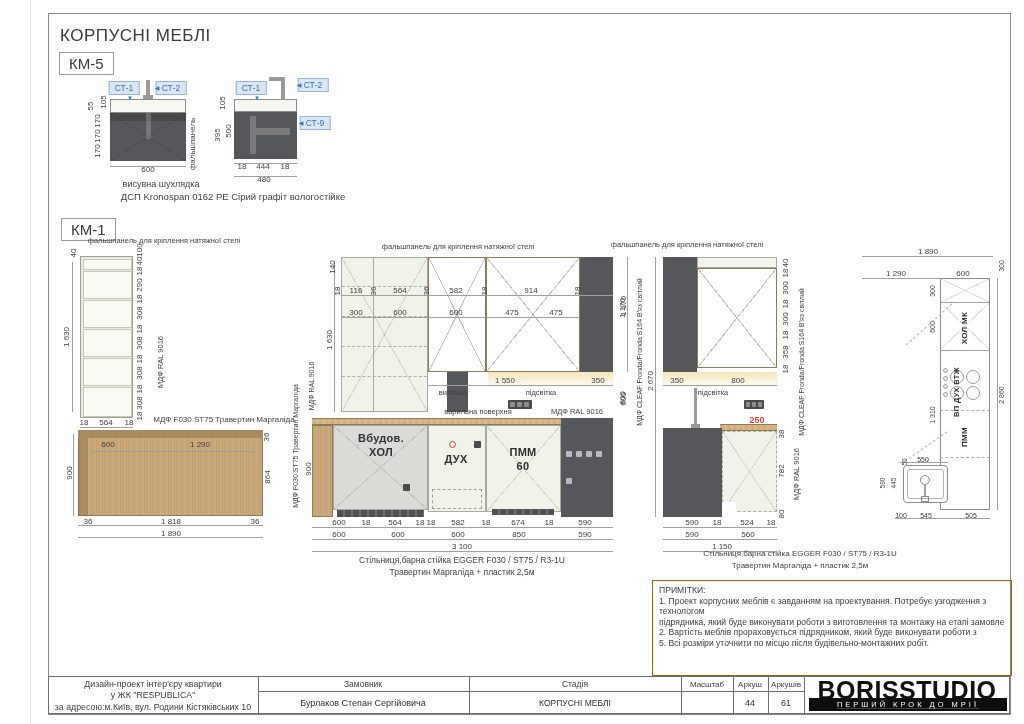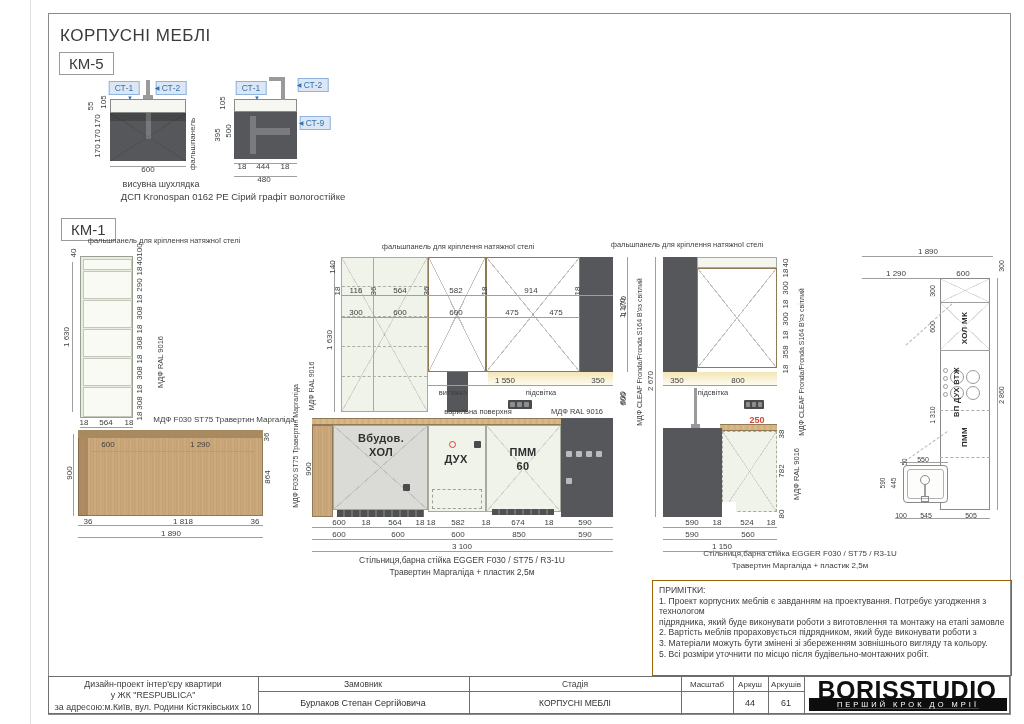--- a/index.html
+++ b/index.html
@@ -238,21 +238,21 @@
       <div class="ann" style="left: 106px; top: 423px;">564</div>
       <div class="ann" style="left: 129px; top: 423px;">18</div>
       <div class="ann r" style="left: 161px; top: 362px; font-size: 7.5px;">МДФ RAL 9016</div>
       <div class="ann" style="left: 224px; top: 420px; font-size: 8px;">МДФ F030 ST75 Травертин Маргаліда</div>
       <div class="ann" style="left: 108px; top: 445px;">600</div>
       <div class="ann" style="left: 200px; top: 445px;">1 290</div>
       <div class="ann r" style="left: 267px; top: 437px;">36</div>
       <div class="ann r" style="left: 70px; top: 473px;">900</div>
       <div class="ann r" style="left: 268px; top: 477px;">864</div>
       <div class="ann" style="left: 88px; top: 522px;">36</div>
-      <div class="ann" style="left: 171px; top: 522px; margin-left: 12px;">1 818</div>
+      <div class="ann" style="left: 171px; top: 522px;">1 818</div>
       <div class="ann" style="left: 255px; top: 522px;">36</div>
       <div class="ann" style="left: 171px; top: 534px;">1 890</div>
       <div class="ann" style="left: 458px; top: 247px; font-size: 7.5px;">фальшпанель для кріплення натяжної стелі</div>
       <div class="ann r" style="left: 333px; top: 267px;">140</div>
       <div class="ann r" style="left: 330px; top: 340px;">1 630</div>
       <div class="ann r" style="left: 338px; top: 291px;">18</div>
       <div class="ann" style="left: 356px; top: 291px;">116</div>
       <div class="ann r" style="left: 374px; top: 291px;">36</div>
       <div class="ann" style="left: 400px; top: 291px;">564</div>
       <div class="ann r" style="left: 427px; top: 291px;">36</div>
@@ -350,21 +350,20 @@
       <div class="ann" style="left: 971px; top: 515px; font-size: 7px;">505</div>
     </div>
 
   <div class="notesbox" style="left:652px;top:580px;width:360px;height:96px;">
     <div class="nt" style="font-weight:normal;">ПРИМІТКИ:</div>
     <div id="notes-lines">
         <div class="nt">1. Проект корпусних меблів є завданням на проектування. Потребує узгодження з</div>
         <div class="nt">технологом</div>
         <div class="nt">підрядника, який буде виконувати роботи з виготовлення та монтажу на етапі замовлення.</div>
         <div class="nt">2. Вартість меблів прораховується підрядником, який буде виконувати роботи з</div>
-        <div class="nt">3. Матеріали можуть бути змінені зі збереженням зовнішнього вигляду та кольору.</div>
         <div class="nt">5. Всі розміри уточнити по місцю після будівельно-монтажних робіт.</div>
       </div>
   </div>
 
   <div class="abs" style="left:48px;top:676px;width:962px;height:38px;border:1px solid #6e6e6e;box-sizing:border-box;background:#fff;">
     <div class="abs" style="left:209px;top:0;width:1px;height:38px;background:#6e6e6e;"></div>
     <div class="abs" style="left:420px;top:0;width:1px;height:38px;background:#6e6e6e;"></div>
     <div class="abs" style="left:632px;top:0;width:1px;height:38px;background:#6e6e6e;"></div>
     <div class="abs" style="left:684px;top:0;width:1px;height:38px;background:#6e6e6e;"></div>
     <div class="abs" style="left:719px;top:0;width:1px;height:38px;background:#6e6e6e;"></div>

